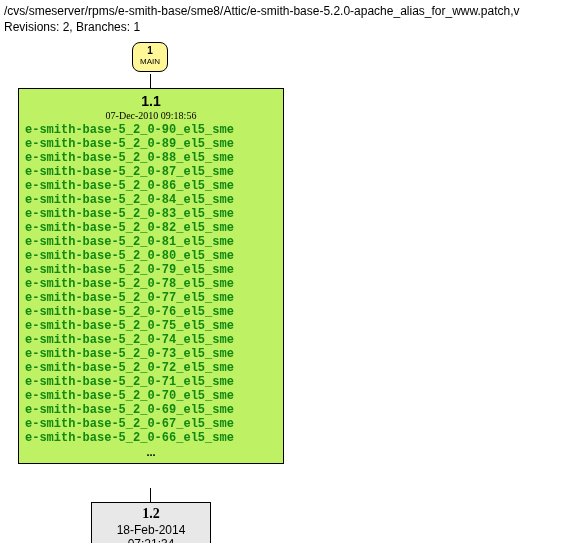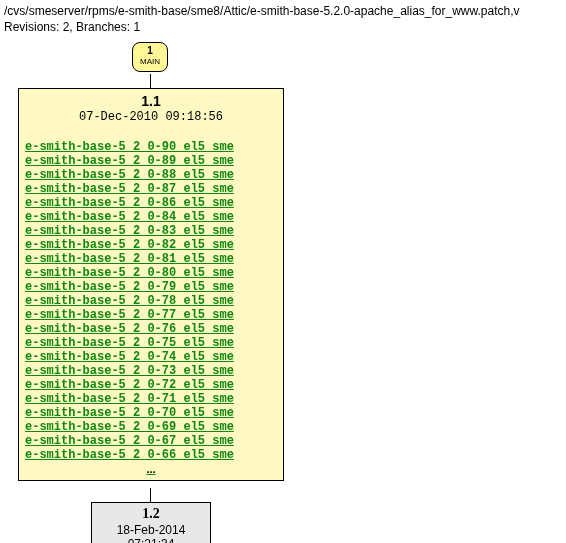--- a/index.html
+++ b/index.html
@@ -54,45 +54,44 @@
     top: 34px;
     width: 0;
     height: 14px;
     border-left: 1px solid #000000;
   }
   .node-11 {
     position: absolute;
     left: 14px;
     top: 48px;
     width: 266px;
-    background: #fef9c3;
+    background: #bef264;
     border: 1px solid #000000;
     box-sizing: border-box;
     text-align: center;
     padding: 4px 6px 4px 6px;
   }
   .node-11 .ver {
     font-family: sans-serif;
     font-size: 14px;
     font-weight: bold;
     margin-bottom: 1px;
   }
   .node-11 .date {
-    font-family: Liberation Mono, monospace;
-    font-size: 12px;
-    margin-bottom: 16px;
+    font-family: Liberation Serif, serif;
+    font-size: 10px;
+    margin-bottom: 2px;
   }
   .tags {
     text-align: left;
     font-family: "Courier New", monospace;
     font-size: 12px;
     font-weight: bold;
     color: #118811;
     line-height: 14px;
-    text-decoration: underline;
   }
   .tags .ell {
     text-align: center;
     color: #000000;
     font-family: sans-serif;
     font-weight: bold;
     font-size: 11px;
   }
   .conn2 {
     position: absolute;

